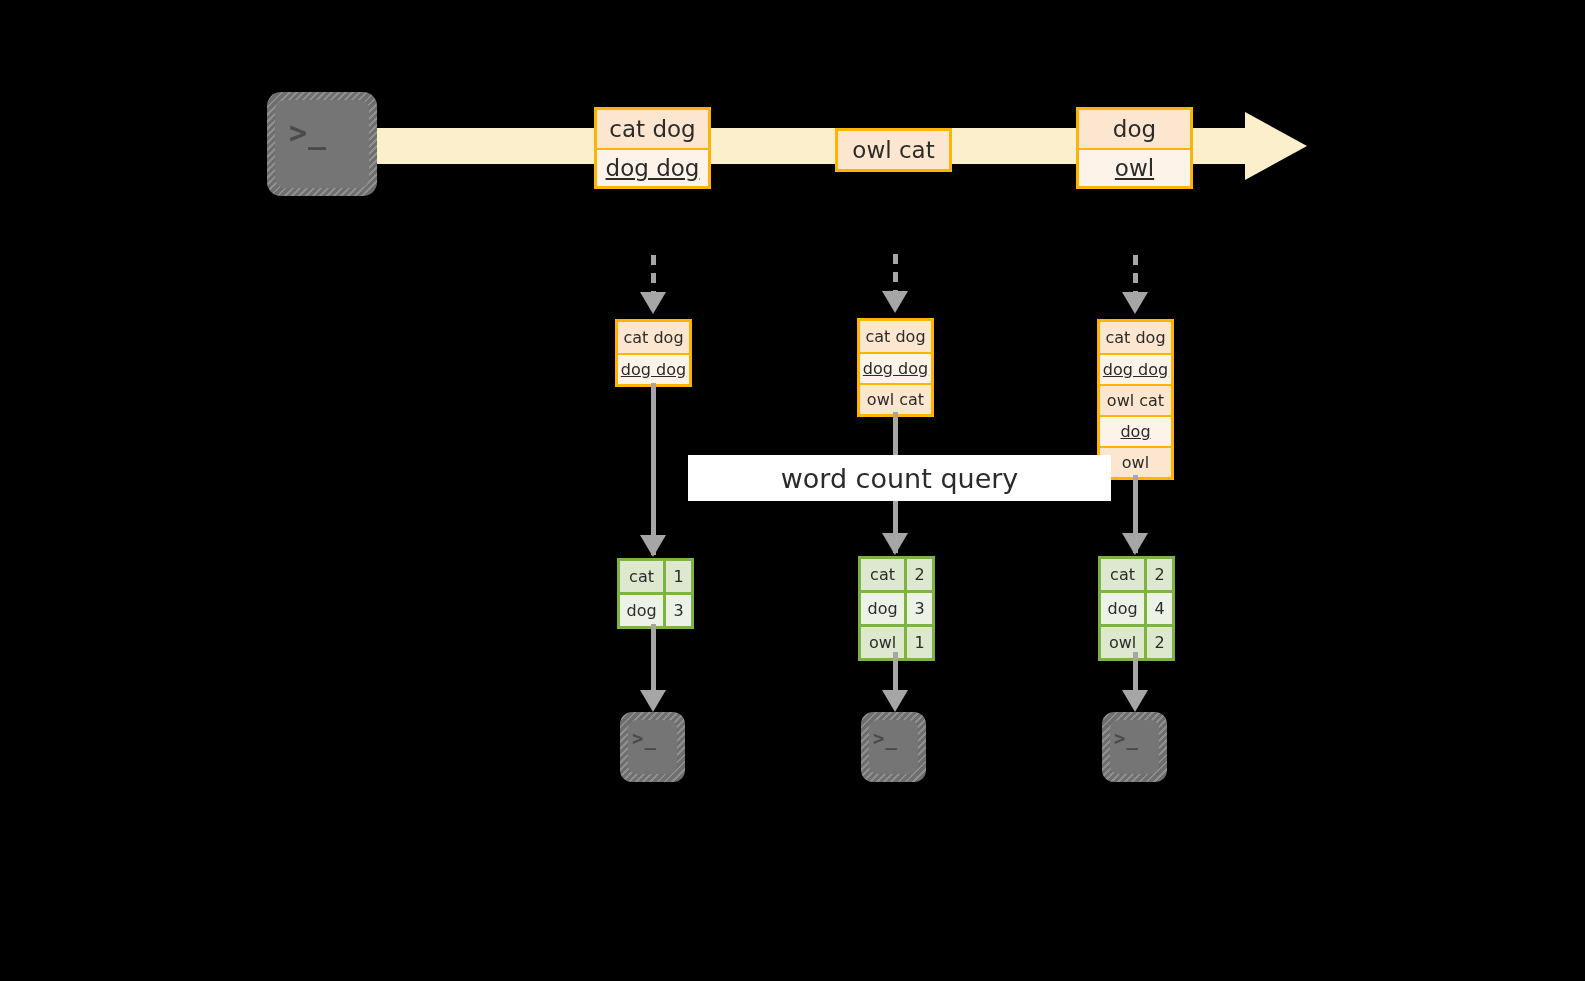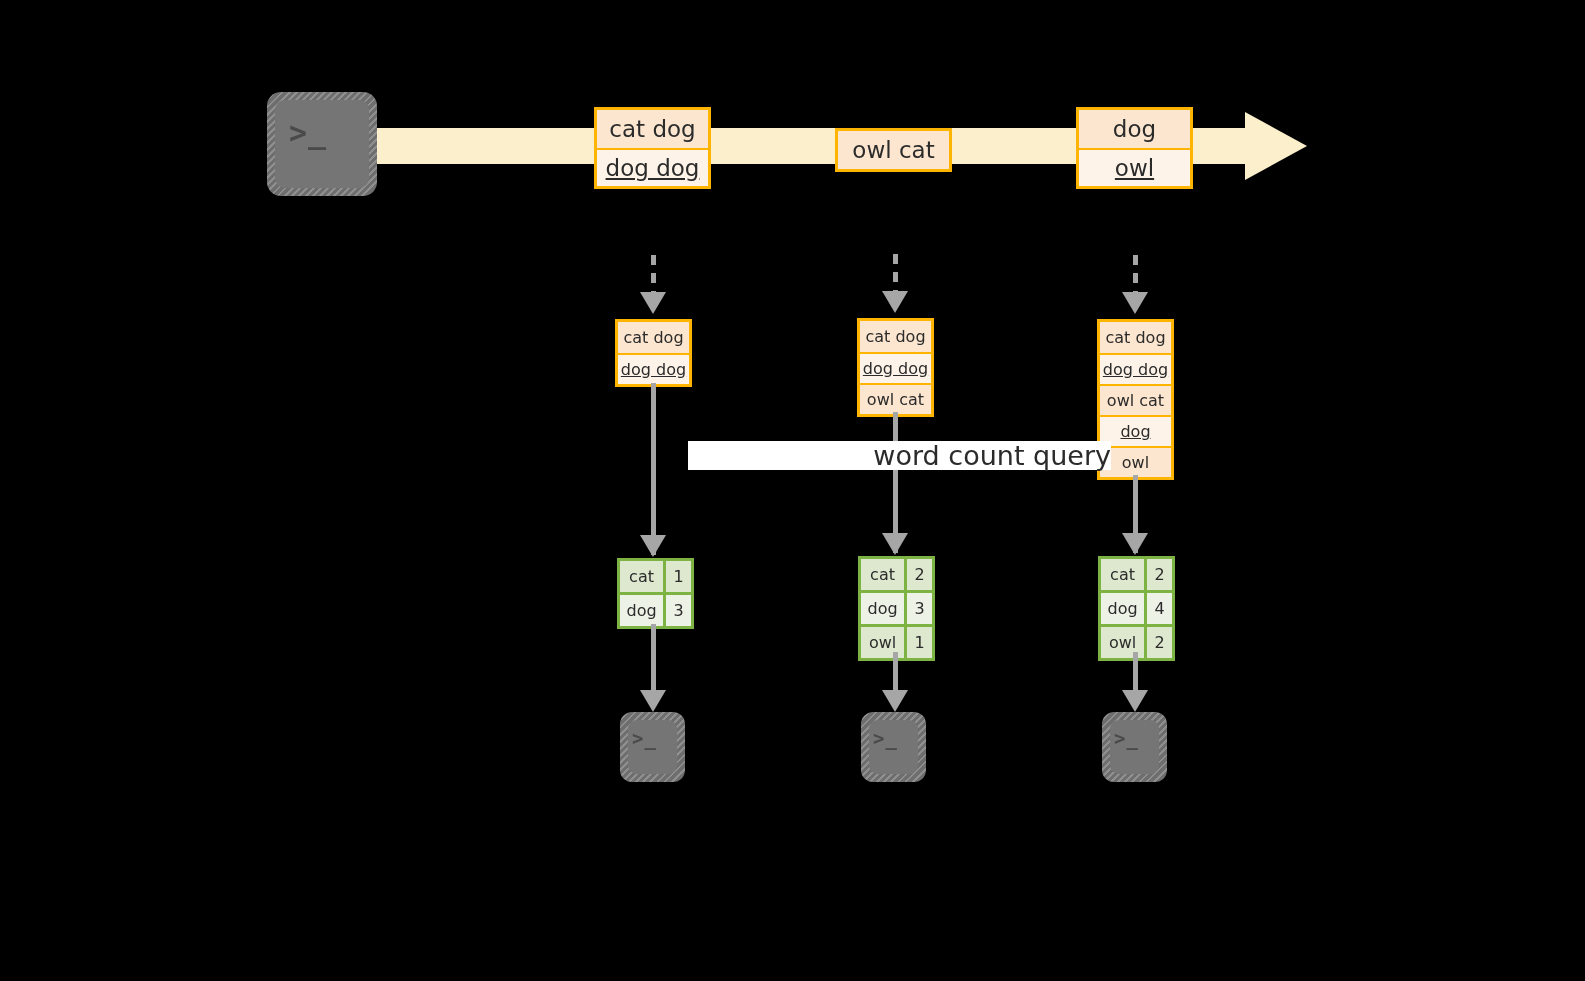--- a/index.html
+++ b/index.html
@@ -177,27 +177,27 @@
     height: 0;
     border-left: 13px solid transparent;
     border-right: 13px solid transparent;
     border-top: 22px solid #a6a6a6;
   }
 
   
   .query-band {
     position: absolute;
     left: 688px;
-    top: 441px;
+    top: 455px;
     width: 423px;
-    height: 29px;
+    height: 46px;
     background: #FFFFFF;
     display: flex;
     align-items: center;
-    justify-content: flex-end;
+    justify-content: center;
   }
   .query-band .label {
     font-size: 27px;
     color: #2b2b2b;
     white-space: nowrap;
   }
 </style>
 </head>
 <body>
 

